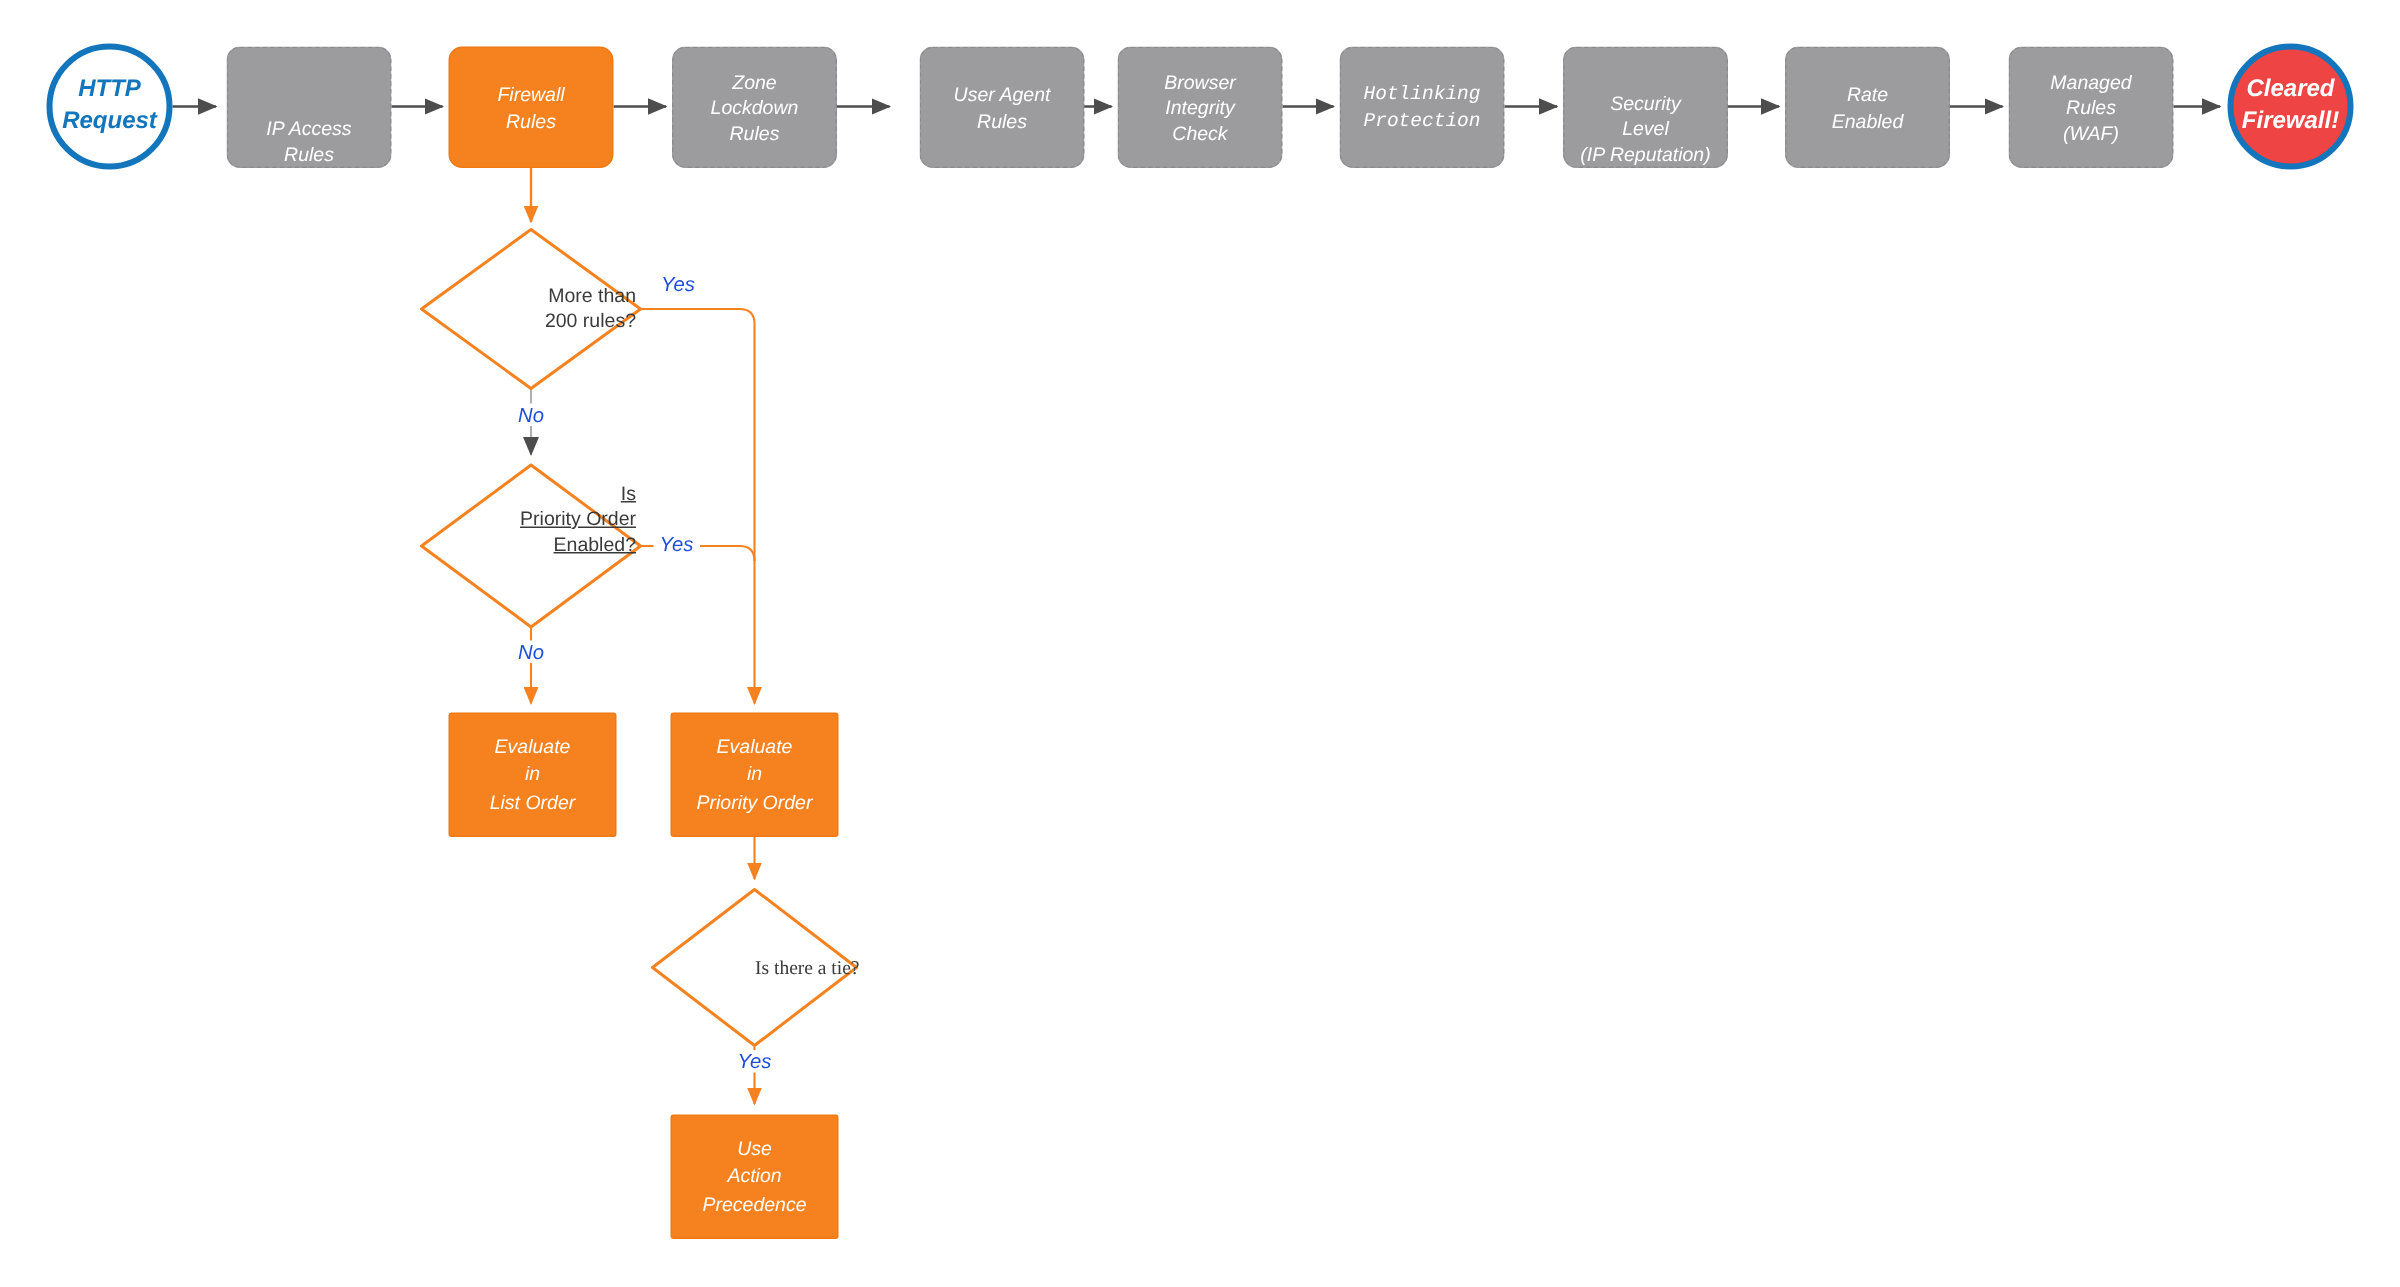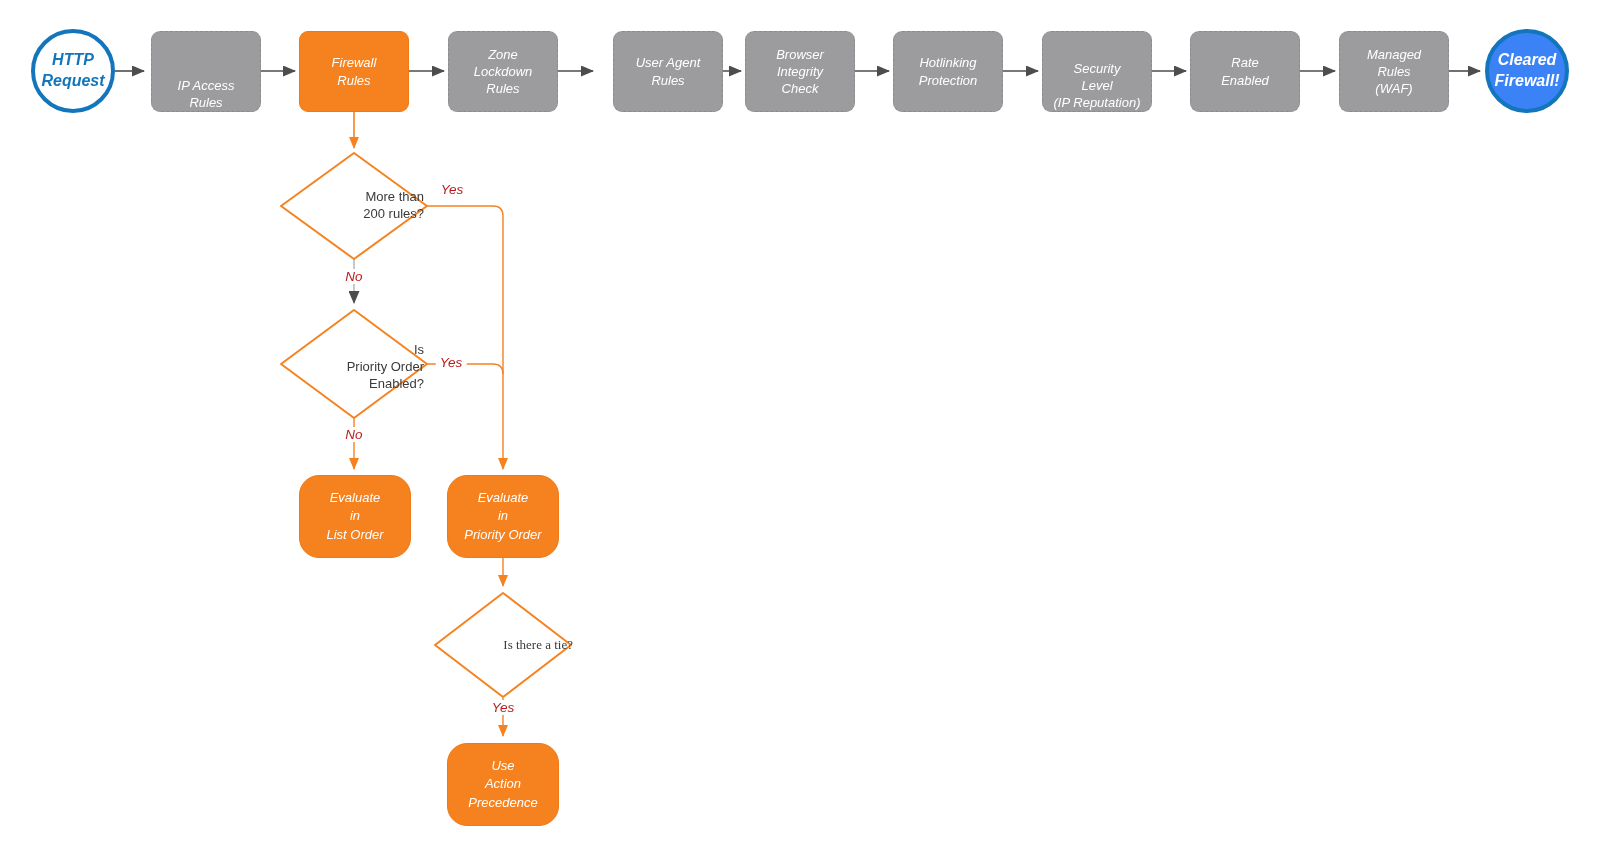--- a/index.html
+++ b/index.html
@@ -13,46 +13,46 @@
     position:absolute; top:31px; width:110px; height:81px; box-sizing:border-box;
     border-radius:9px; display:flex; align-items:center; justify-content:center;
     text-align:center; font-style:italic; font-size:13px; line-height:1.32;
     color:#ffffff; white-space:pre-line;
   }
   .stage.gray   { background:#9c9c9e; border:1px dashed #8b8b8d; }
   .stage.orange { background:#f6821f; border:1px solid #ef7a15; }
 
   .bigbox {
     position:absolute; width:112px; height:83px; box-sizing:border-box;
-    border-radius:20px; background:#f6821f; border:1px solid #ef7a15;
+    border-radius:2px; background:#f6821f; border:1px solid #ef7a15;
     display:flex; align-items:center; justify-content:center; text-align:center;
     font-style:italic; font-size:13px; line-height:1.4; color:#ffffff; white-space:pre-line;
   }
 
   .circle {
     position:absolute; top:29px; width:84px; height:84px; box-sizing:border-box;
     border-radius:50%; border:4px solid #1375bc;
     display:flex; align-items:center; justify-content:center; text-align:center;
     font-style:italic; font-weight:bold; font-size:16px; line-height:1.3; white-space:pre-line;
   }
   .circle.start { left:31px;  background:#ffffff; color:#1375bc; }
-  .circle.end   { left:1485px; background:#3b82f6; color:#ffffff; }
+  .circle.end   { left:1485px; background:#ef4444; color:#ffffff; }
 
   .dlabel {
     position:absolute; width:140px; text-align:right; font-size:13px;
     color:#3a3a3a; line-height:1.3; white-space:pre-line;
   }
   .edge-label {
     position:absolute; transform:translateX(-50%); font-style:italic;
-    font-size:13.5px; color:#b91c1c; background:#ffffff; padding:0 4px;
+    font-size:13.5px; color:#1d4ed8; background:#ffffff; padding:0 4px;
   }
 
   
   .s0 { left:151px;align-items:flex-end; } .s1 { left:299px; } .s2 { left:448px; }
-  .s3 { left:597px;margin-left:16px; } .s4 { left:745px; } .s5 { left:893px; }
+  .s3 { left:597px;margin-left:16px; } .s4 { left:745px; } .s5 { left:893px;font-family:Liberation Mono, monospace; }
   .s6 { left:1042px;align-items:flex-end; } .s7 { left:1190px; } .s8 { left:1339px; }
 </style>
 </head>
 <body>
 
 <div class="canvas">
 
   <svg class="wires" width="1600" height="858" viewBox="0 0 1600 858">
     <defs>
       <marker id="ah-dark" markerUnits="userSpaceOnUse" markerWidth="13" markerHeight="11" viewBox="0 0 13 11" refX="12" refY="5.5" orient="auto">
@@ -114,21 +114,21 @@
 Level
 (IP Reputation)</span></div>
   <div class="stage gray s7"><span>Rate
 Enabled</span></div>
   <div class="stage gray s8"><span>Managed
 Rules
 (WAF)</span></div>
 
   <div class="dlabel" style="left:284px; top:189px;">More than
 200 rules?</div>
-  <div class="dlabel" style="left:284px; top:342px;">Is
+  <div class="dlabel" style="left:284px; top:321px;text-decoration:underline;">Is
 Priority Order
 Enabled?</div>
   <div class="dlabel" style="left:433px; top:637px;font-family:Liberation Serif, serif;">Is there a tie?</div>
 
   <div class="bigbox" style="left:299px; top:475px;">
     <span>Evaluate
 in
 List Order</span>
   </div>
   <div class="bigbox" style="left:447px; top:475px;">

